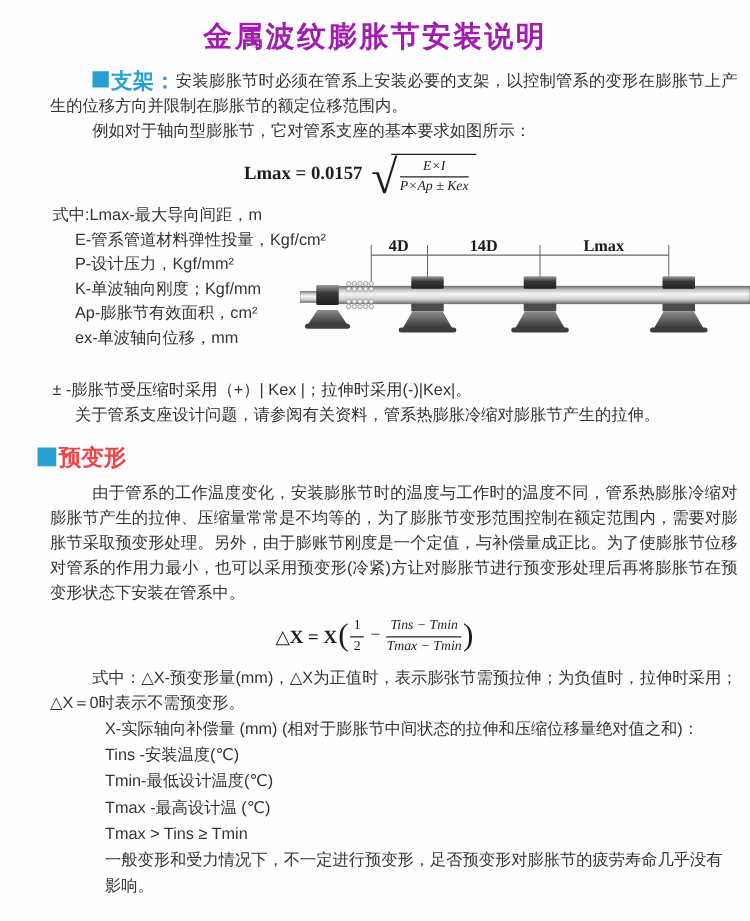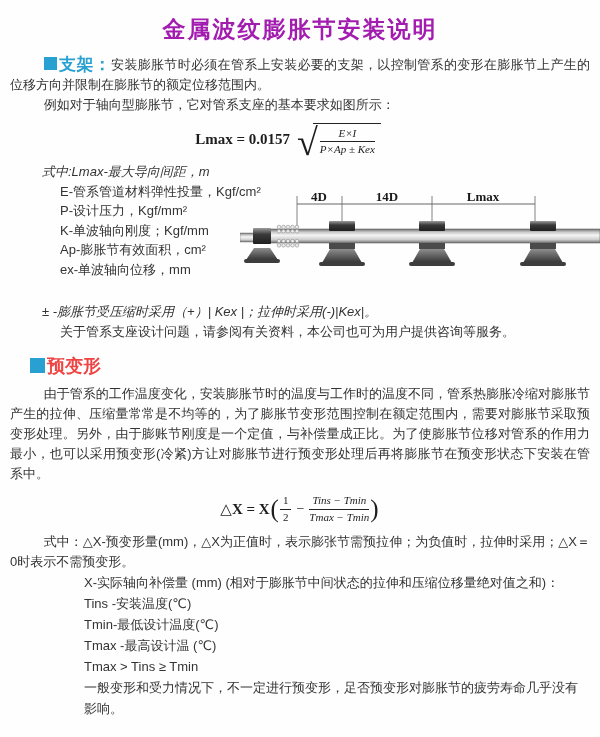--- a/index.html
+++ b/index.html
@@ -8,21 +8,21 @@
     font-family:"Liberation Sans","DejaVu Sans",sans-serif; color:#333;
   }
   .page { padding:0 10px; }
 
   .title {
     text-align:center; font-size:23px; font-weight:bold; color:#a21caf;
     letter-spacing:2px; margin:14px 0 10px 0;
   }
 
   .para { font-size:13px; line-height:20px; text-align:justify; margin:0; }
-  .indent { text-indent:2.6em; }
+  .indent { text-indent:2.6em;margin-left:30px; }
 
   .sq {
     display:inline-block; width:13px; height:13px; background:#29a0d2;
     margin-right:2px; vertical-align:-1px;
   }
   .sec-head-inline { color:#29a0d2; font-size:17px; font-weight:bold; vertical-align:-1px; }
   .sec2-head { margin:13px 0 6px 20px; font-size:18px; font-weight:bold; color:#ef4444; }
   .sec2-head .sq { width:15px; height:15px; vertical-align:-1px; }
   .sub-head { font-size:17px; font-weight:bold; color:#29a0d2; }
   .sub-head.axial { margin:9px 0 2px 52px; }
@@ -41,21 +41,21 @@
   .frac .bot { display:block; padding-top:1px; }
   .sqrt { display:inline-flex; align-items:center; margin-left:7px; }
   .sqrt-sym { font-size:38px; line-height:30px; font-weight:400; margin-right:-5px; transform:translateY(2px); }
   .radicand { border-top:1.5px solid #222; padding:3px 6px 0 7px; }
   #formula-lmax { margin:8px 0 6px 0; transform:translateX(-12px); }
   #formula-dx { margin:10px 0 8px 0; }
 
   
   .list-wrap { position:relative; margin-top:3px; min-height:140px; }
   .def-line { font-size:13px; line-height:19.5px; }
-  .lvl0 { margin-left:32px;font-style:italic; }
+  .lvl0 { margin-left:32px; }
   .lvl1 { margin-left:50px; }
   .diagram { position:absolute; left:230px; top:26px; width:360px; height:88px; }
 
   .exp-line { font-size:13px; line-height:21px; margin-left:74px; }
 </style>
 </head>
 <body>
 
 <div class="page">
 
@@ -169,21 +169,21 @@
       <g>
         <rect x="290" y="33" width="26" height="10" rx="1" fill="url(#gClamp)"></rect>
         <rect x="290" y="55" width="26" height="6" fill="#4a4a4a"></rect>
         <path d="M283 75 L291 61 L315 61 L323 75 Z" fill="url(#gBase)"></path>
         <rect x="280" y="74" width="46" height="4" rx="2" fill="#3d3d3d"></rect>
       </g>
     </svg>
   </div>
 
   <div class="def-line lvl0">± -膨胀节受压缩时采用（+）| Kex |；拉伸时采用(-)|Kex|。</div>
-  <div class="def-line lvl1">关于管系支座设计问题，请参阅有关资料，本公司也可为用户提供咨询等服务。</div>
+  <div class="def-line lvl1">关于管系支座设计问题，请参阅有关资料，管系热膨胀冷缩对膨胀节产生的拉伸。</div>
 
   <div class="sec2-head">
     <span class="sq"></span><span>预变形</span>
   </div>
   <p class="para indent">由于管系的工作温度变化，安装膨胀节时的温度与工作时的温度不同，管系热膨胀冷缩对膨胀节产生的拉伸、压缩量常常是不均等的，为了膨胀节变形范围控制在额定范围内，需要对膨胀节采取预变形处理。另外，由于膨账节刚度是一个定值，与补偿量成正比。为了使膨胀节位移对管系的作用力最小，也可以采用预变形(冷紧)方让对膨胀节进行预变形处理后再将膨胀节在预变形状态下安装在管系中。</p>
 
 
   <div class="formula-row" id="formula-dx">
     <span class="f-bold">△X = X</span>
     <span class="paren">(</span>

